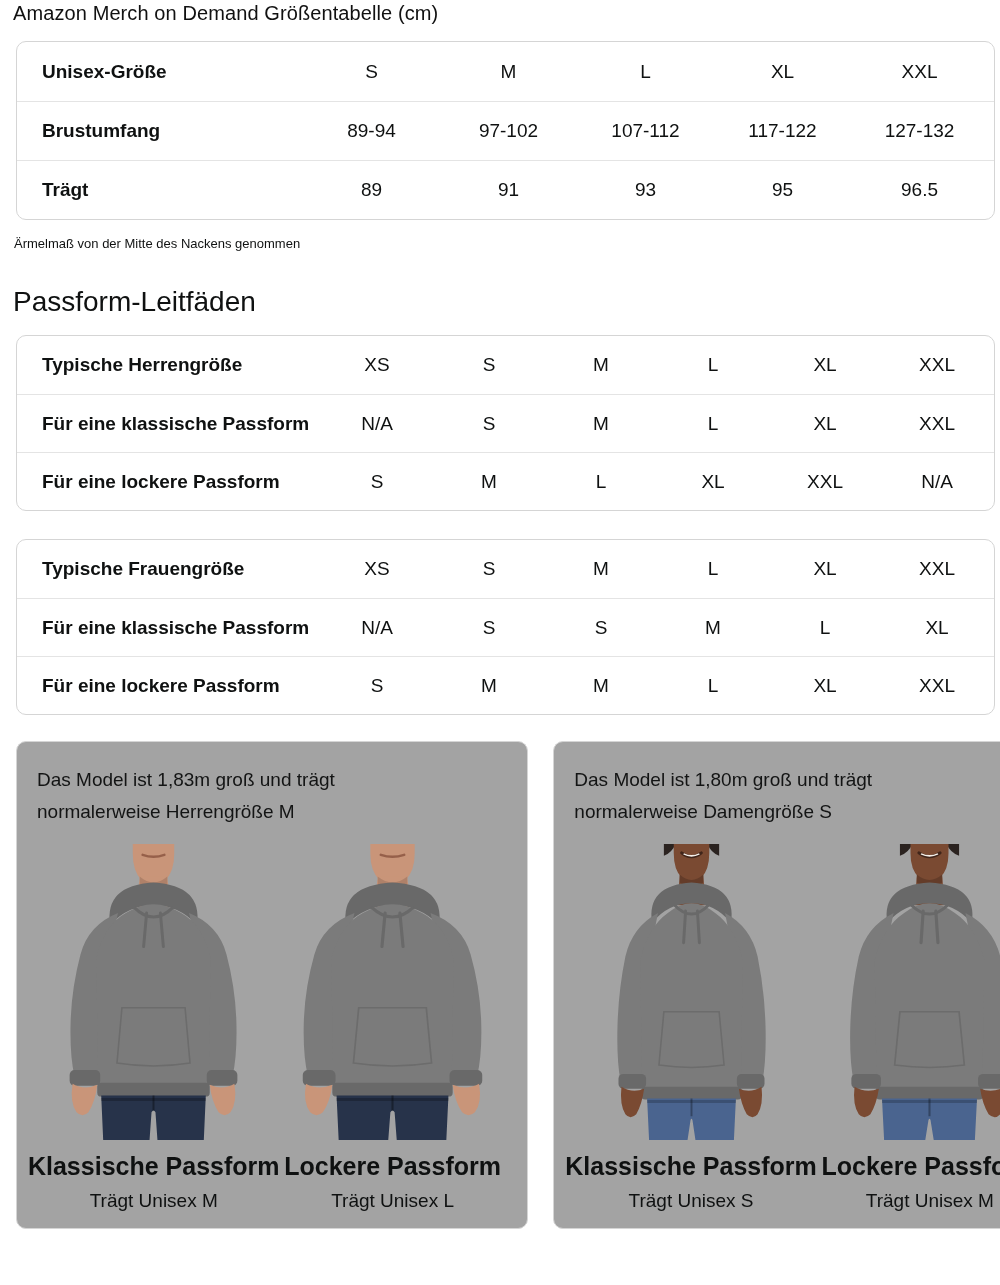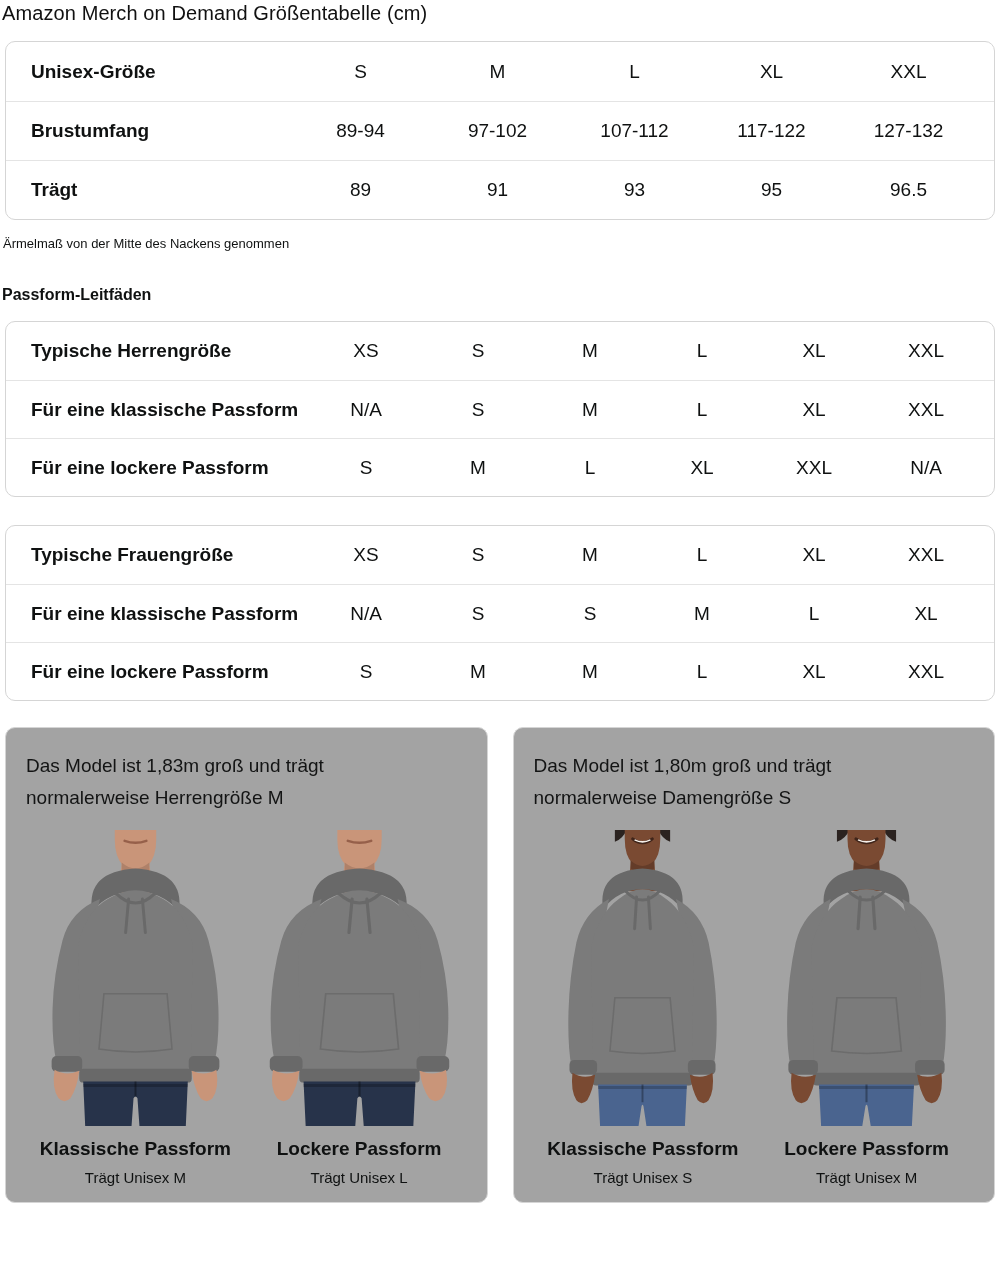--- a/index.html
+++ b/index.html
@@ -3,21 +3,21 @@
 <meta charset="utf-8">
 <style>
   * { box-sizing: border-box; margin: 0; padding: 0; }
   html, body {
     width: 1000px; height: 1285px;
     background: #ffffff;
     color: #0f1111;
     font-family: "Liberation Sans", sans-serif;
     overflow: hidden;
   }
-  .page { padding: 2px 0 0 0; }
+  .page { padding: 2px 0 0 11px; }
 
   .page-title {
     font-size: 20px; font-weight: 400; color: #111;
     margin: 0 0 0 2px; letter-spacing: 0.1px;
   }
 
   .tbl {
     margin: 16px 5px 0 5px;
     border: 1px solid #d5d5d5;
     border-radius: 10px;
@@ -27,42 +27,42 @@
   .tbl .row + .row { border-top: 1px solid #e4e4e4; }
   .size-tbl .row { grid-template-columns: 286px repeat(5, 137px) 1fr; height: 59px; }
   .fit-tbl  .row { grid-template-columns: 304px repeat(6, 112px) 1fr; height: 58px; }
   .row-label { font-weight: 700; font-size: 19px; padding-left: 25px; white-space: nowrap; }
   .cell { font-size: 19px; text-align: center; white-space: nowrap; }
 
   .note {
     font-size: 13px; color: #101212; margin: 16px 0 0 3px;
   }
   .section-heading {
-    font-size: 16px; font-weight: 700; margin: 35px 0 0 2px;
+    font-size: 28px; font-weight: 400; margin: 35px 0 0 2px;
   }
   .fit-tbl { margin-top: 17px; }
   .fit-tbl + .fit-tbl { margin-top: 28px; }
 
   .cards { display: flex; gap: 25px; margin: 26px 5px 0 5px; }
   .card {
     flex: 1;
     border: 1px solid #d5d5d5;
     border-radius: 10px;
     padding: 22px 18px 16px 20px;
     background: #a3a3a3;
   }
   .card-caption {
     font-size: 19px; line-height: 32px; max-width: 400px; color: #131414;
   }
   .figures { display: flex; justify-content: space-between; margin-top: 16px; padding: 0 2px; }
   .figure { width: 49%; display: flex; flex-direction: column; align-items: center; }
   .photo { width: 205px; height: 296px; display: block; }
   .fig-loose .photo { transform: scaleX(1.07); transform-origin: 50% 70%; }
-  .fit-label { font-weight: 700; font-size: 19px; margin-top: 12px; white-space: nowrap; }
-  .size-label { font-size: 15px; margin-top: 9px; white-space: nowrap; }
+  .fit-label { font-weight: 700; font-size: 25px; margin-top: 12px; white-space: nowrap; }
+  .size-label { font-size: 19px; margin-top: 9px; white-space: nowrap; }
 
   .male   { --skin: var(--male-skin);   --lip: var(--male-lip);   --jeans: var(--male-jeans); }
   .female { --skin: var(--female-skin); --lip: var(--female-lip); --jeans: var(--female-jeans); }
   svg .hoodie-fill { fill: var(--hoodie); }
   svg .hoodie-dk   { fill: var(--hoodie-dark); }
 </style>
 </head>
 <body>
 
 <svg width="0" height="0" style="position:absolute" aria-hidden="true">

